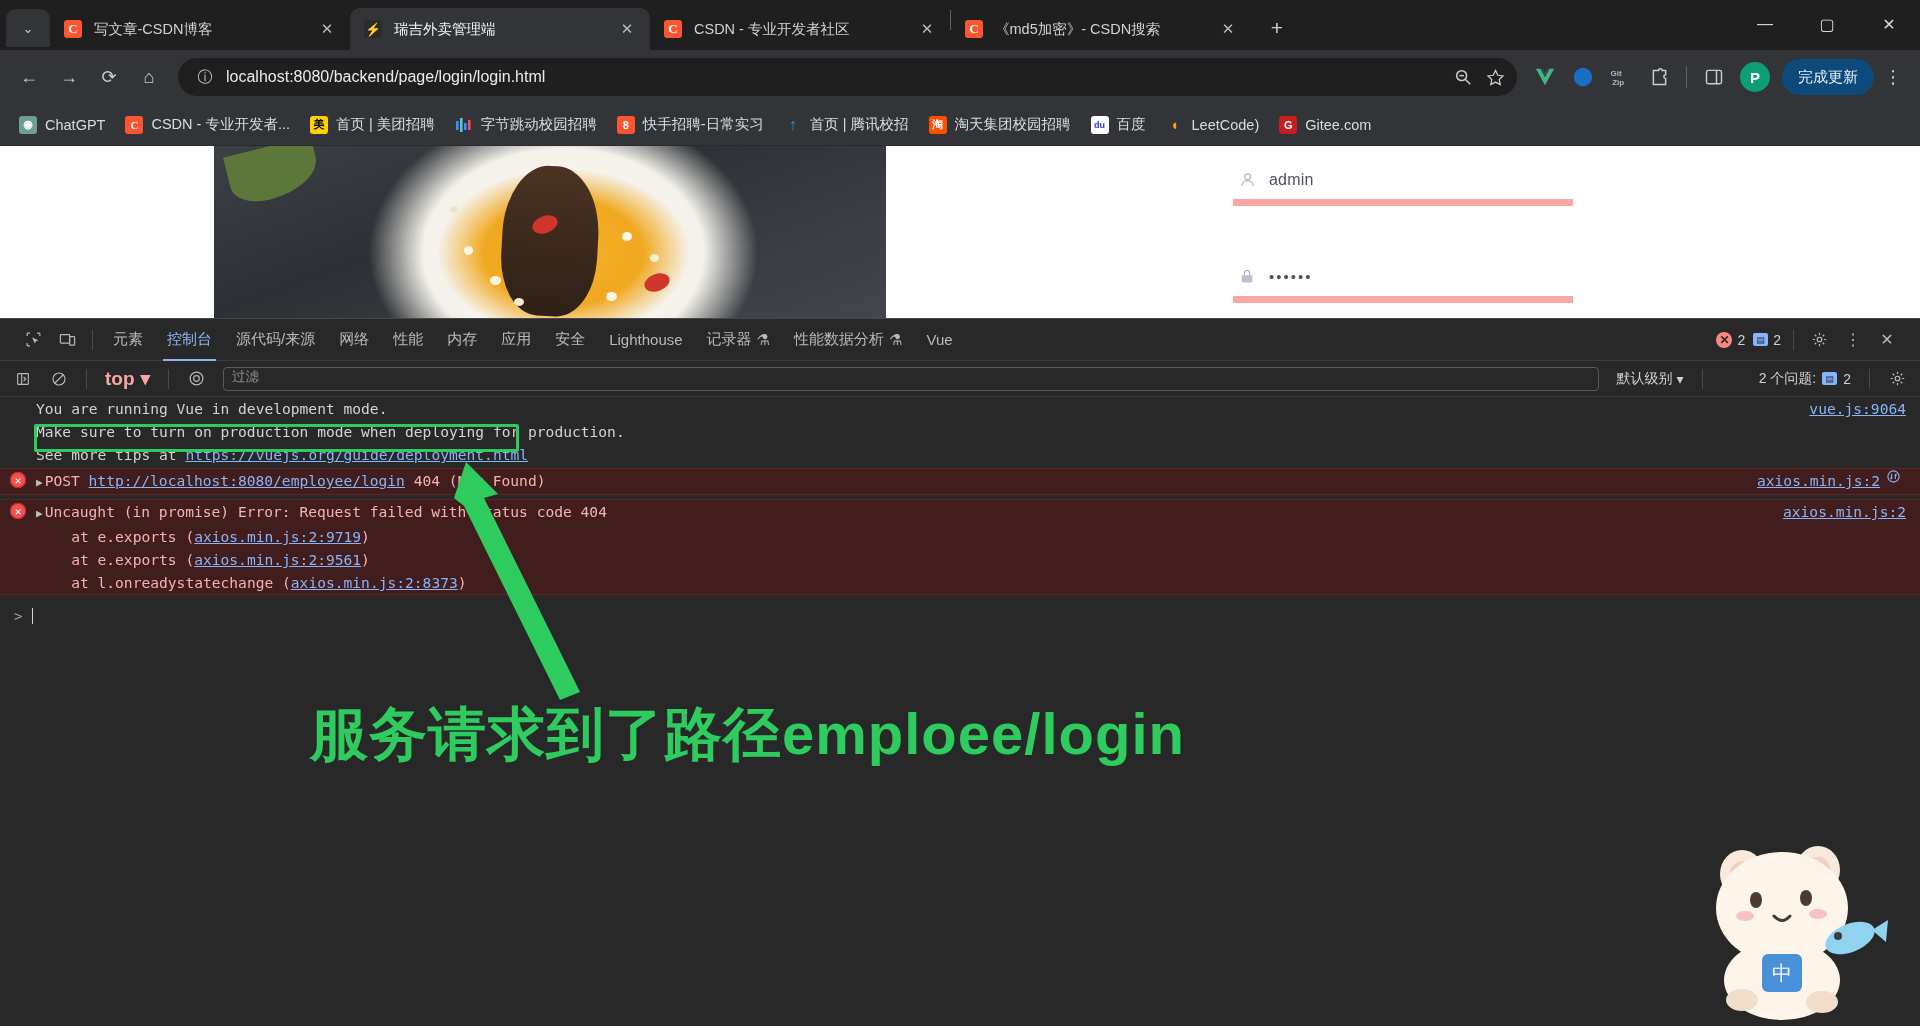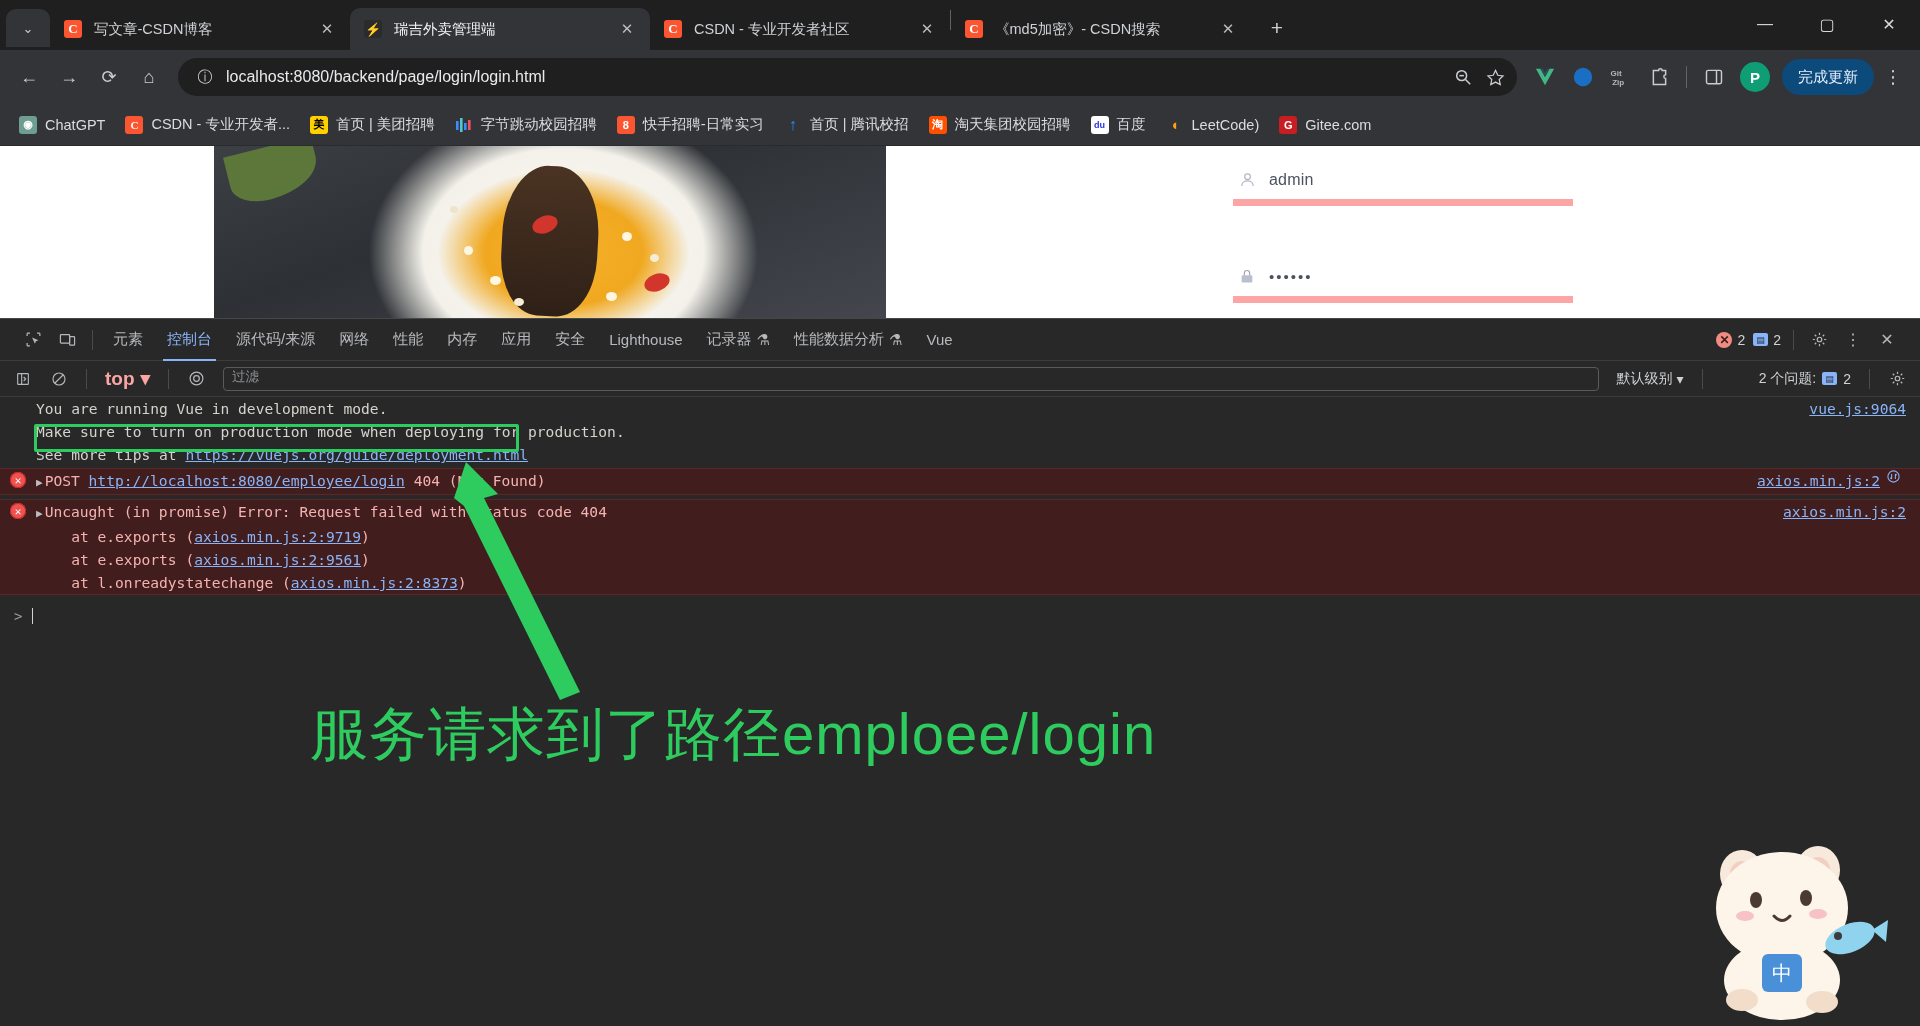--- a/index.html
+++ b/index.html
@@ -440,21 +440,21 @@
     position: absolute;
     border: 3px solid #2ecc5f;
     border-radius: 2px;
     pointer-events: none;
   }
 
   
   .annot-text {
     position: absolute;
     font-family: "Liberation Sans", sans-serif;
-    font-weight: normal;
+    font-weight: bold;
     color: #2ecc5f;
     font-size: 58px;
     white-space: nowrap;
     letter-spacing: 1px;
   }
   .mascot {
     position: absolute;
     right: 20px; bottom: 6px;
     width: 210px; height: 190px;
   }

